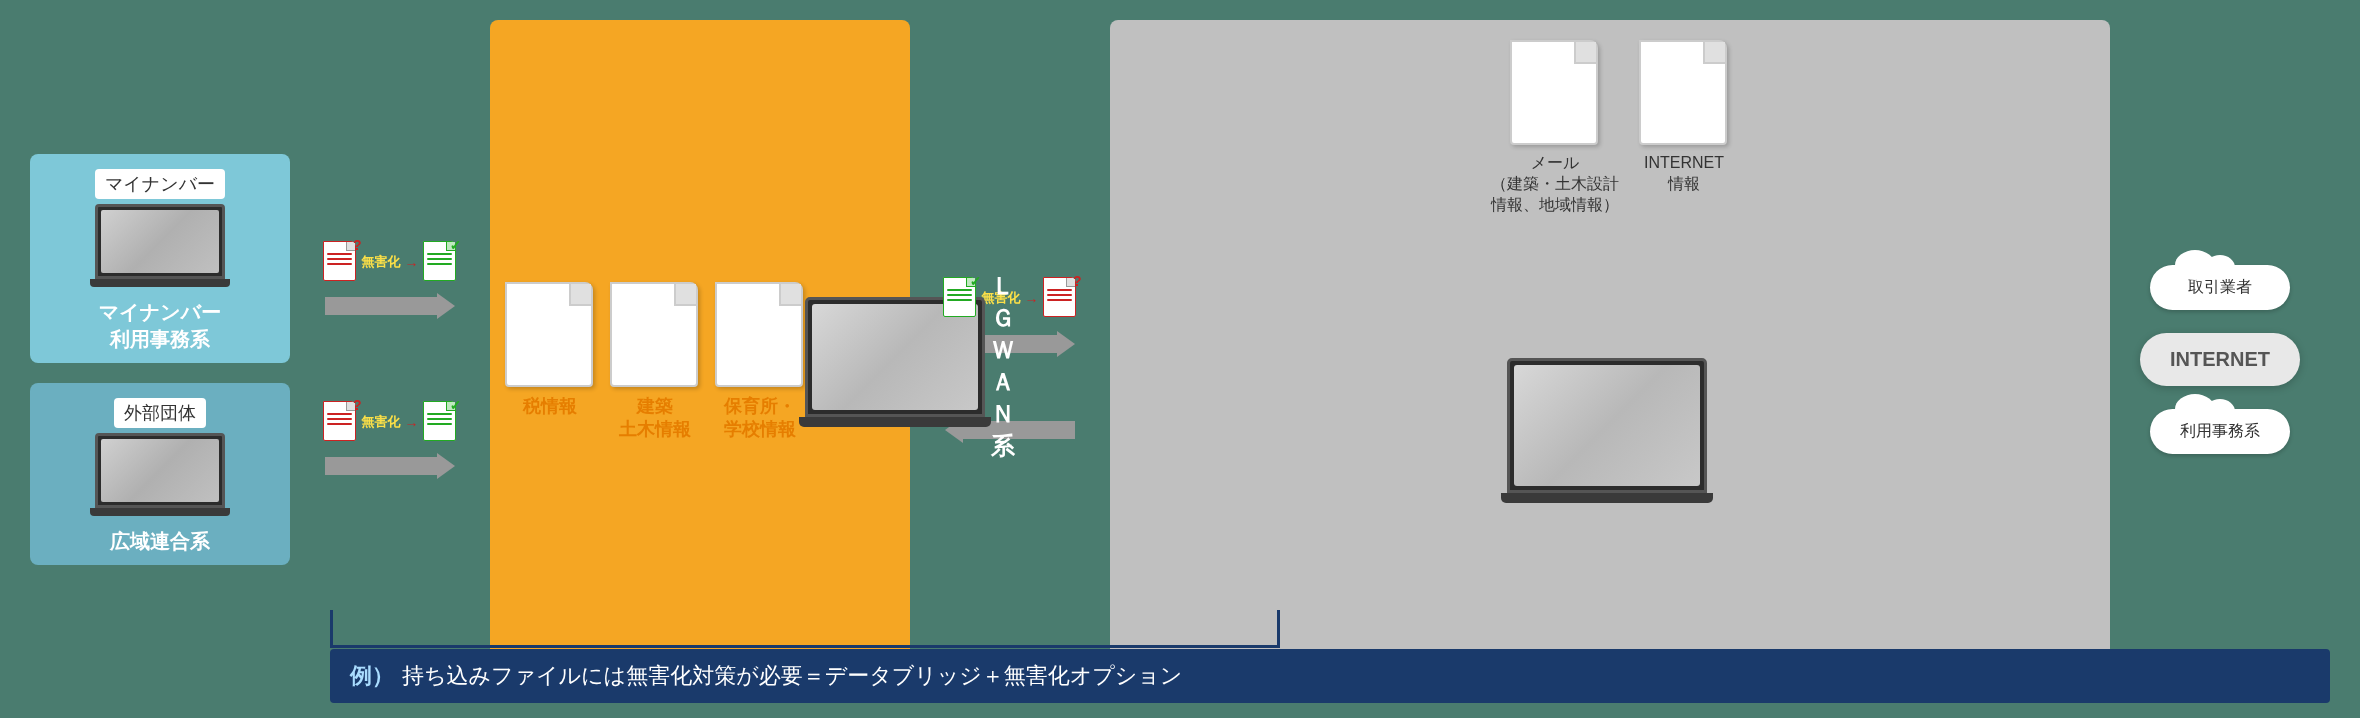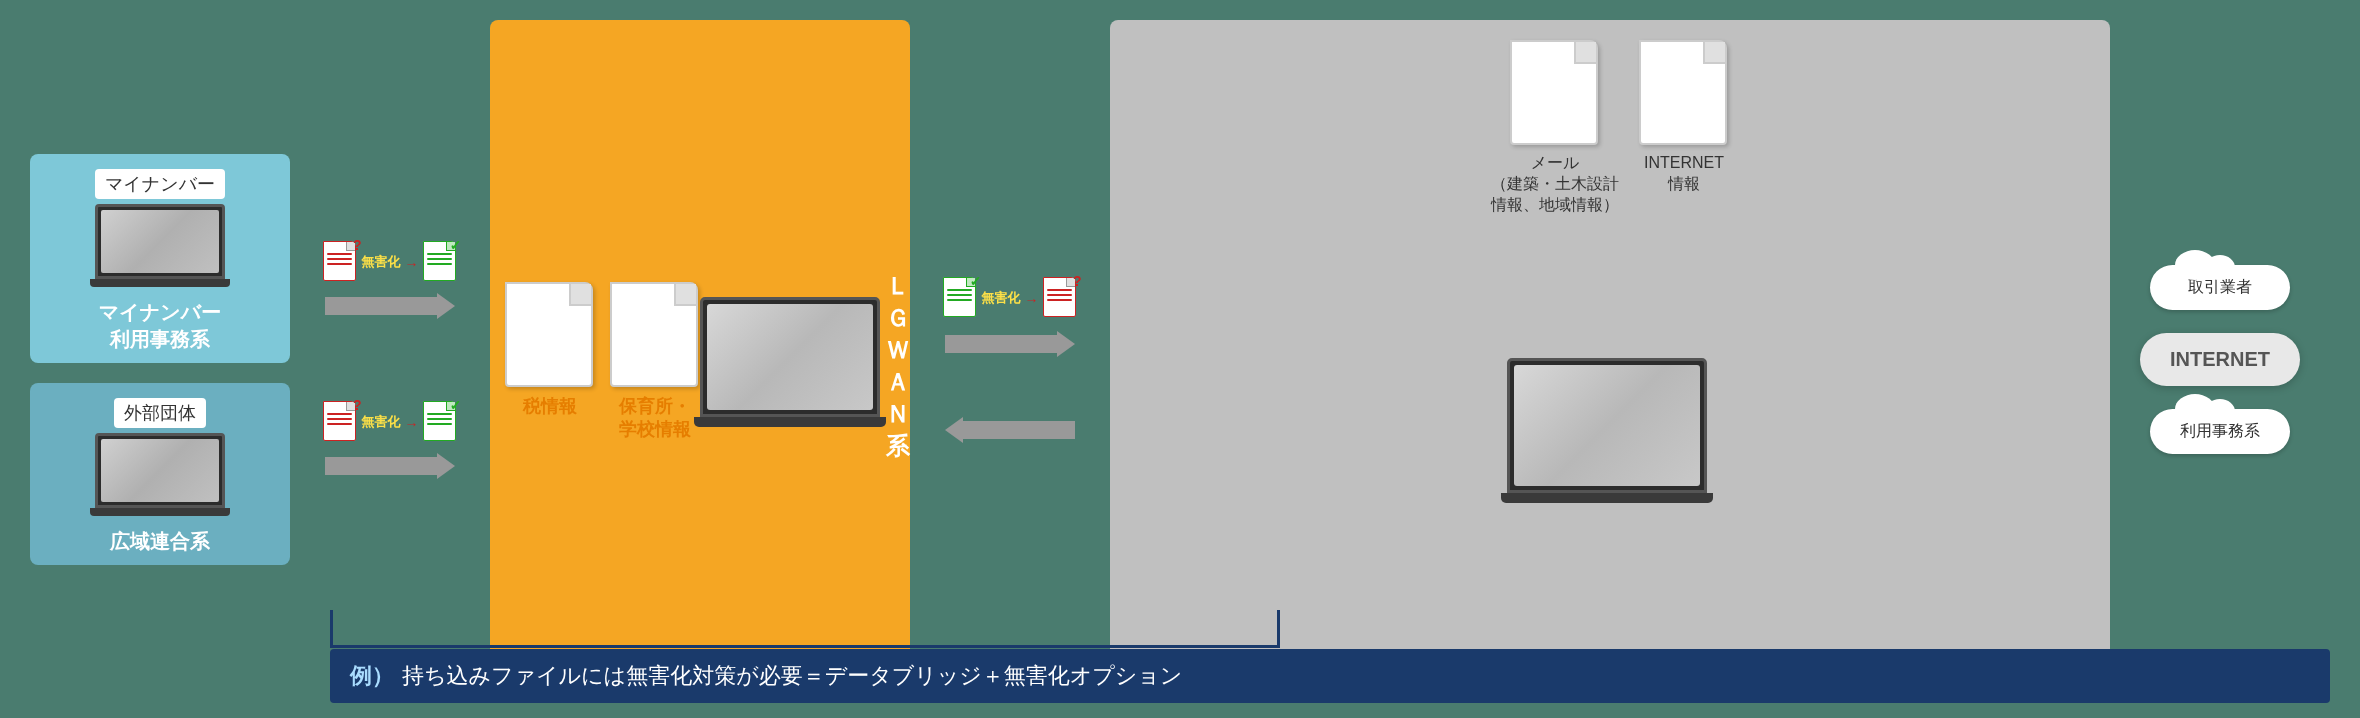--- a/index.html
+++ b/index.html
@@ -610,20 +610,27 @@
       <div class="lgwan-doc">
         <div class="large-doc-icon">
           <div class="large-doc-body"></div>
         </div>
         <div class="large-doc-label">税情報</div>
       </div>
       <div class="lgwan-doc">
         <div class="large-doc-icon">
           <div class="large-doc-body"></div>
         </div>
+        <div class="large-doc-label" style="white-space:pre-line;">建築
+土木情報</div>
+      </div>
+      <div class="lgwan-doc">
+        <div class="large-doc-icon">
+          <div class="large-doc-body"></div>
+        </div>
         <div class="large-doc-label" style="white-space:pre-line;">保育所・
 学校情報</div>
       </div>
     </div>
 
     <div class="lgwan-laptop">
       <div class="lgwan-laptop-screen"></div>
       <div class="lgwan-laptop-base"></div>
     </div>
 

